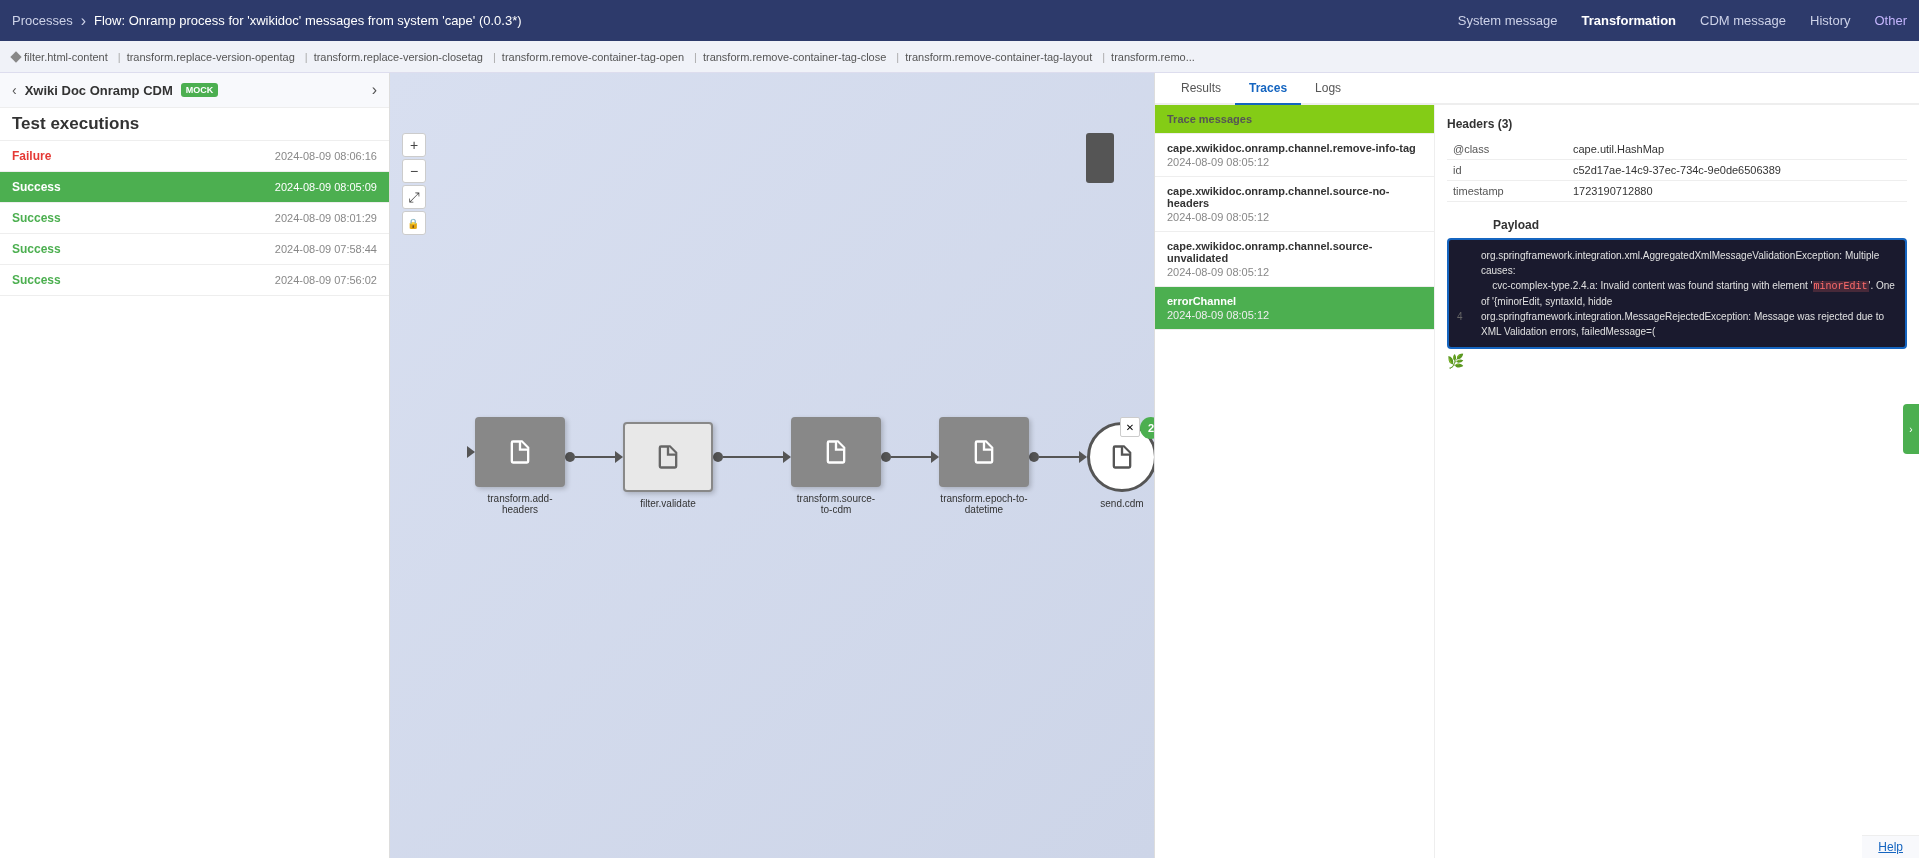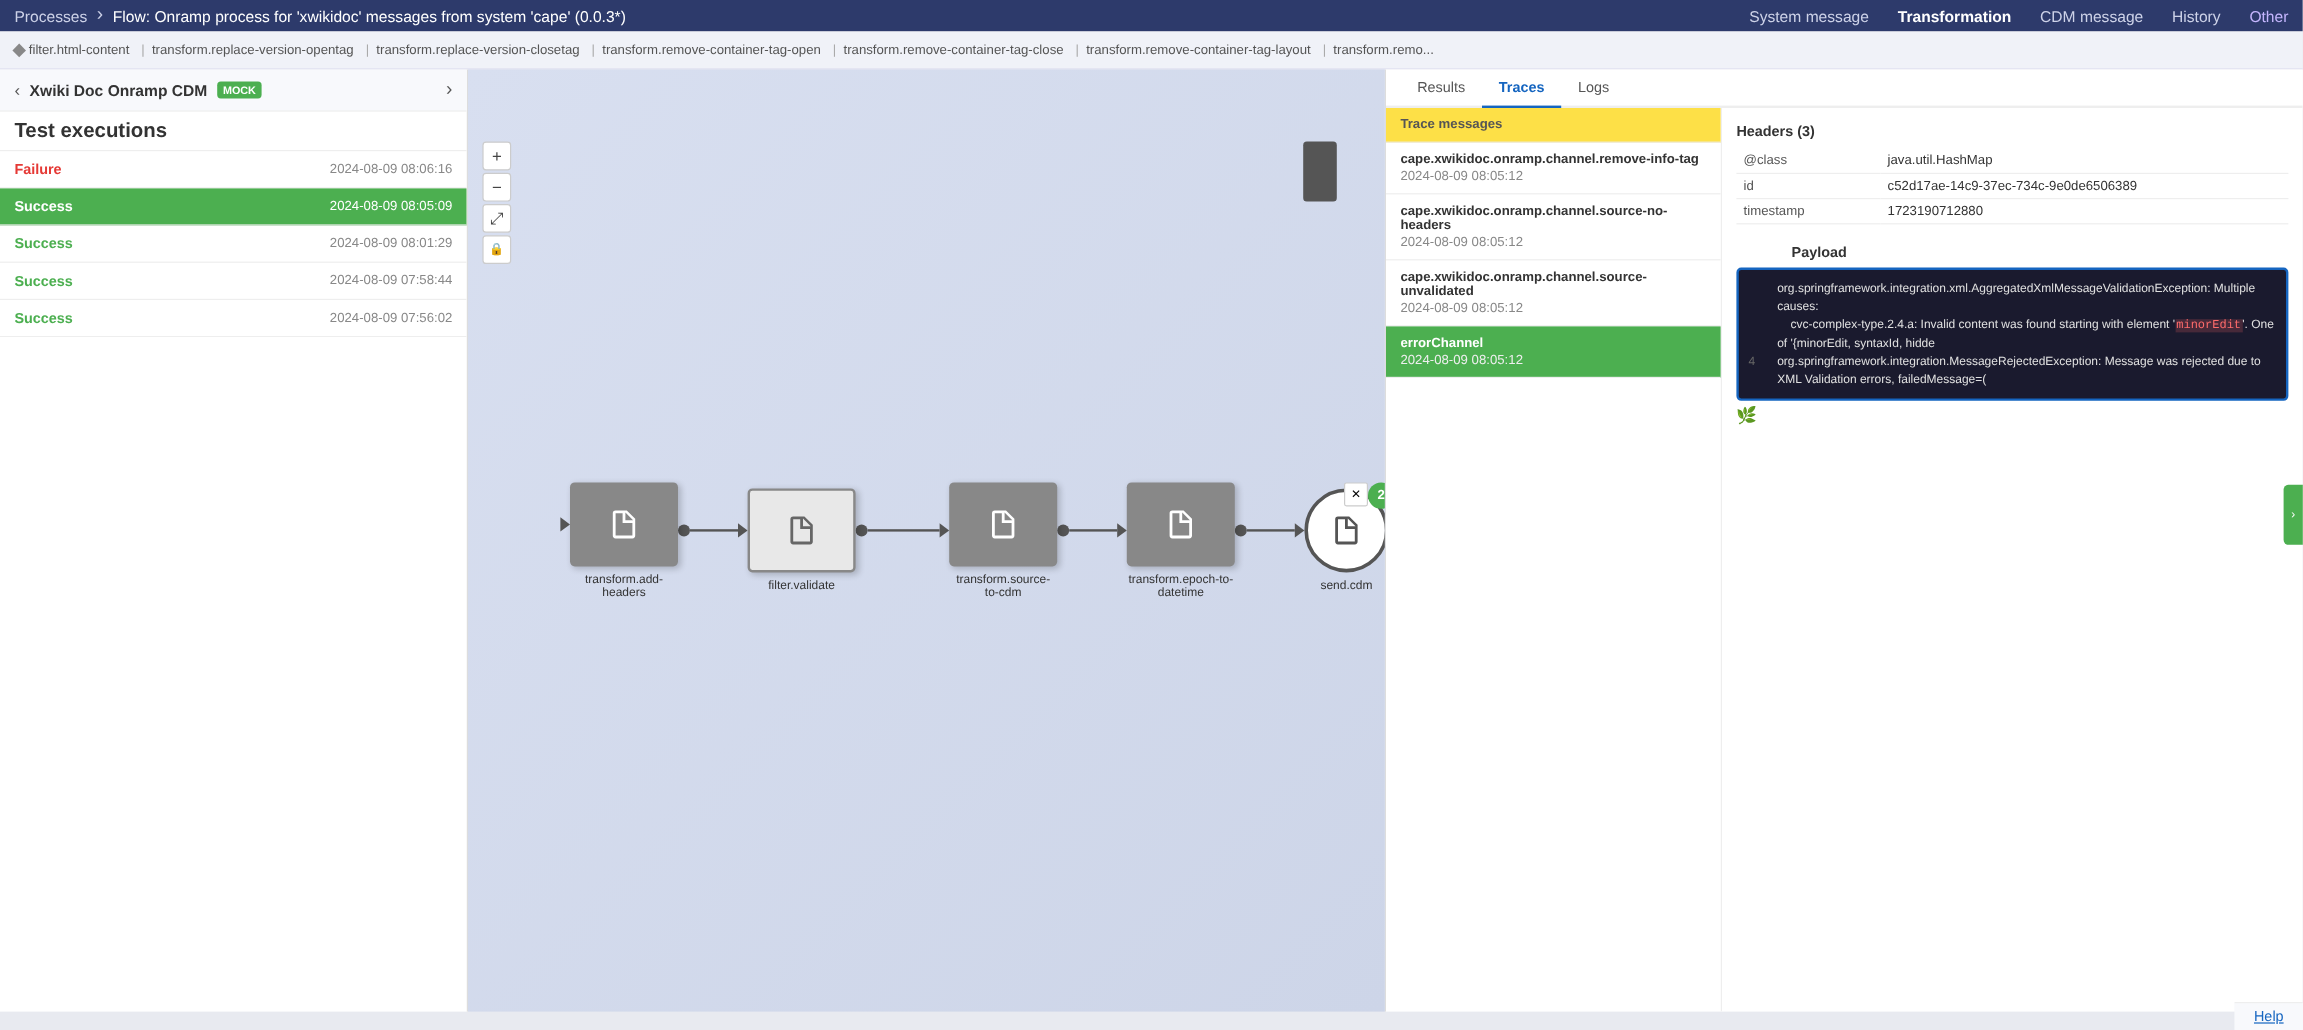--- a/index.html
+++ b/index.html
@@ -4,21 +4,21 @@
   <style>
     * { box-sizing: border-box; margin: 0; padding: 0; font-family: Arial, sans-serif; }
     body { width: 1919px; height: 858px; overflow: hidden; background: #e8eaf0; }
 
     
     .top-nav {
       display: flex;
       align-items: center;
       background: #2d3a6b;
       color: white;
-      height: 26px;
+      height: 41px;
       padding: 0 12px;
       gap: 8px;
       position: relative;
       z-index: 10;
     }
     .top-nav-left {
       display: flex;
       align-items: center;
       gap: 8px;
       flex: 1;
@@ -348,21 +348,21 @@
       border-right: 1px solid #eee;
       overflow-y: auto;
       flex-shrink: 0;
     }
     .trace-messages-title {
       font-size: 11px;
       font-weight: bold;
       color: #555;
       padding: 8px 12px;
       border-bottom: 1px solid #eee;
-      background: #fde047;
+      background: #84cc16;
     }
     .trace-item {
       padding: 8px 12px;
       border-bottom: 1px solid #eee;
       cursor: pointer;
       font-size: 11px;
     }
     .trace-item.active {
       background: #4caf50;
       color: white;
@@ -682,21 +682,21 @@
       </div>
 
       <div class="detail-panel">
 
         <div class="headers-section">
           <div class="section-title">Headers (3)</div>
           <table class="header-table">
             <tbody>
                 <tr>
               <td>@class</td>
-              <td>java.util.HashMap</td>
+              <td>cape.util.HashMap</td>
             </tr>
             <tr>
               <td>id</td>
               <td>c52d17ae-14c9-37ec-734c-9e0de6506389</td>
             </tr>
             <tr>
               <td>timestamp</td>
               <td>1723190712880</td>
             </tr>
           </tbody>

